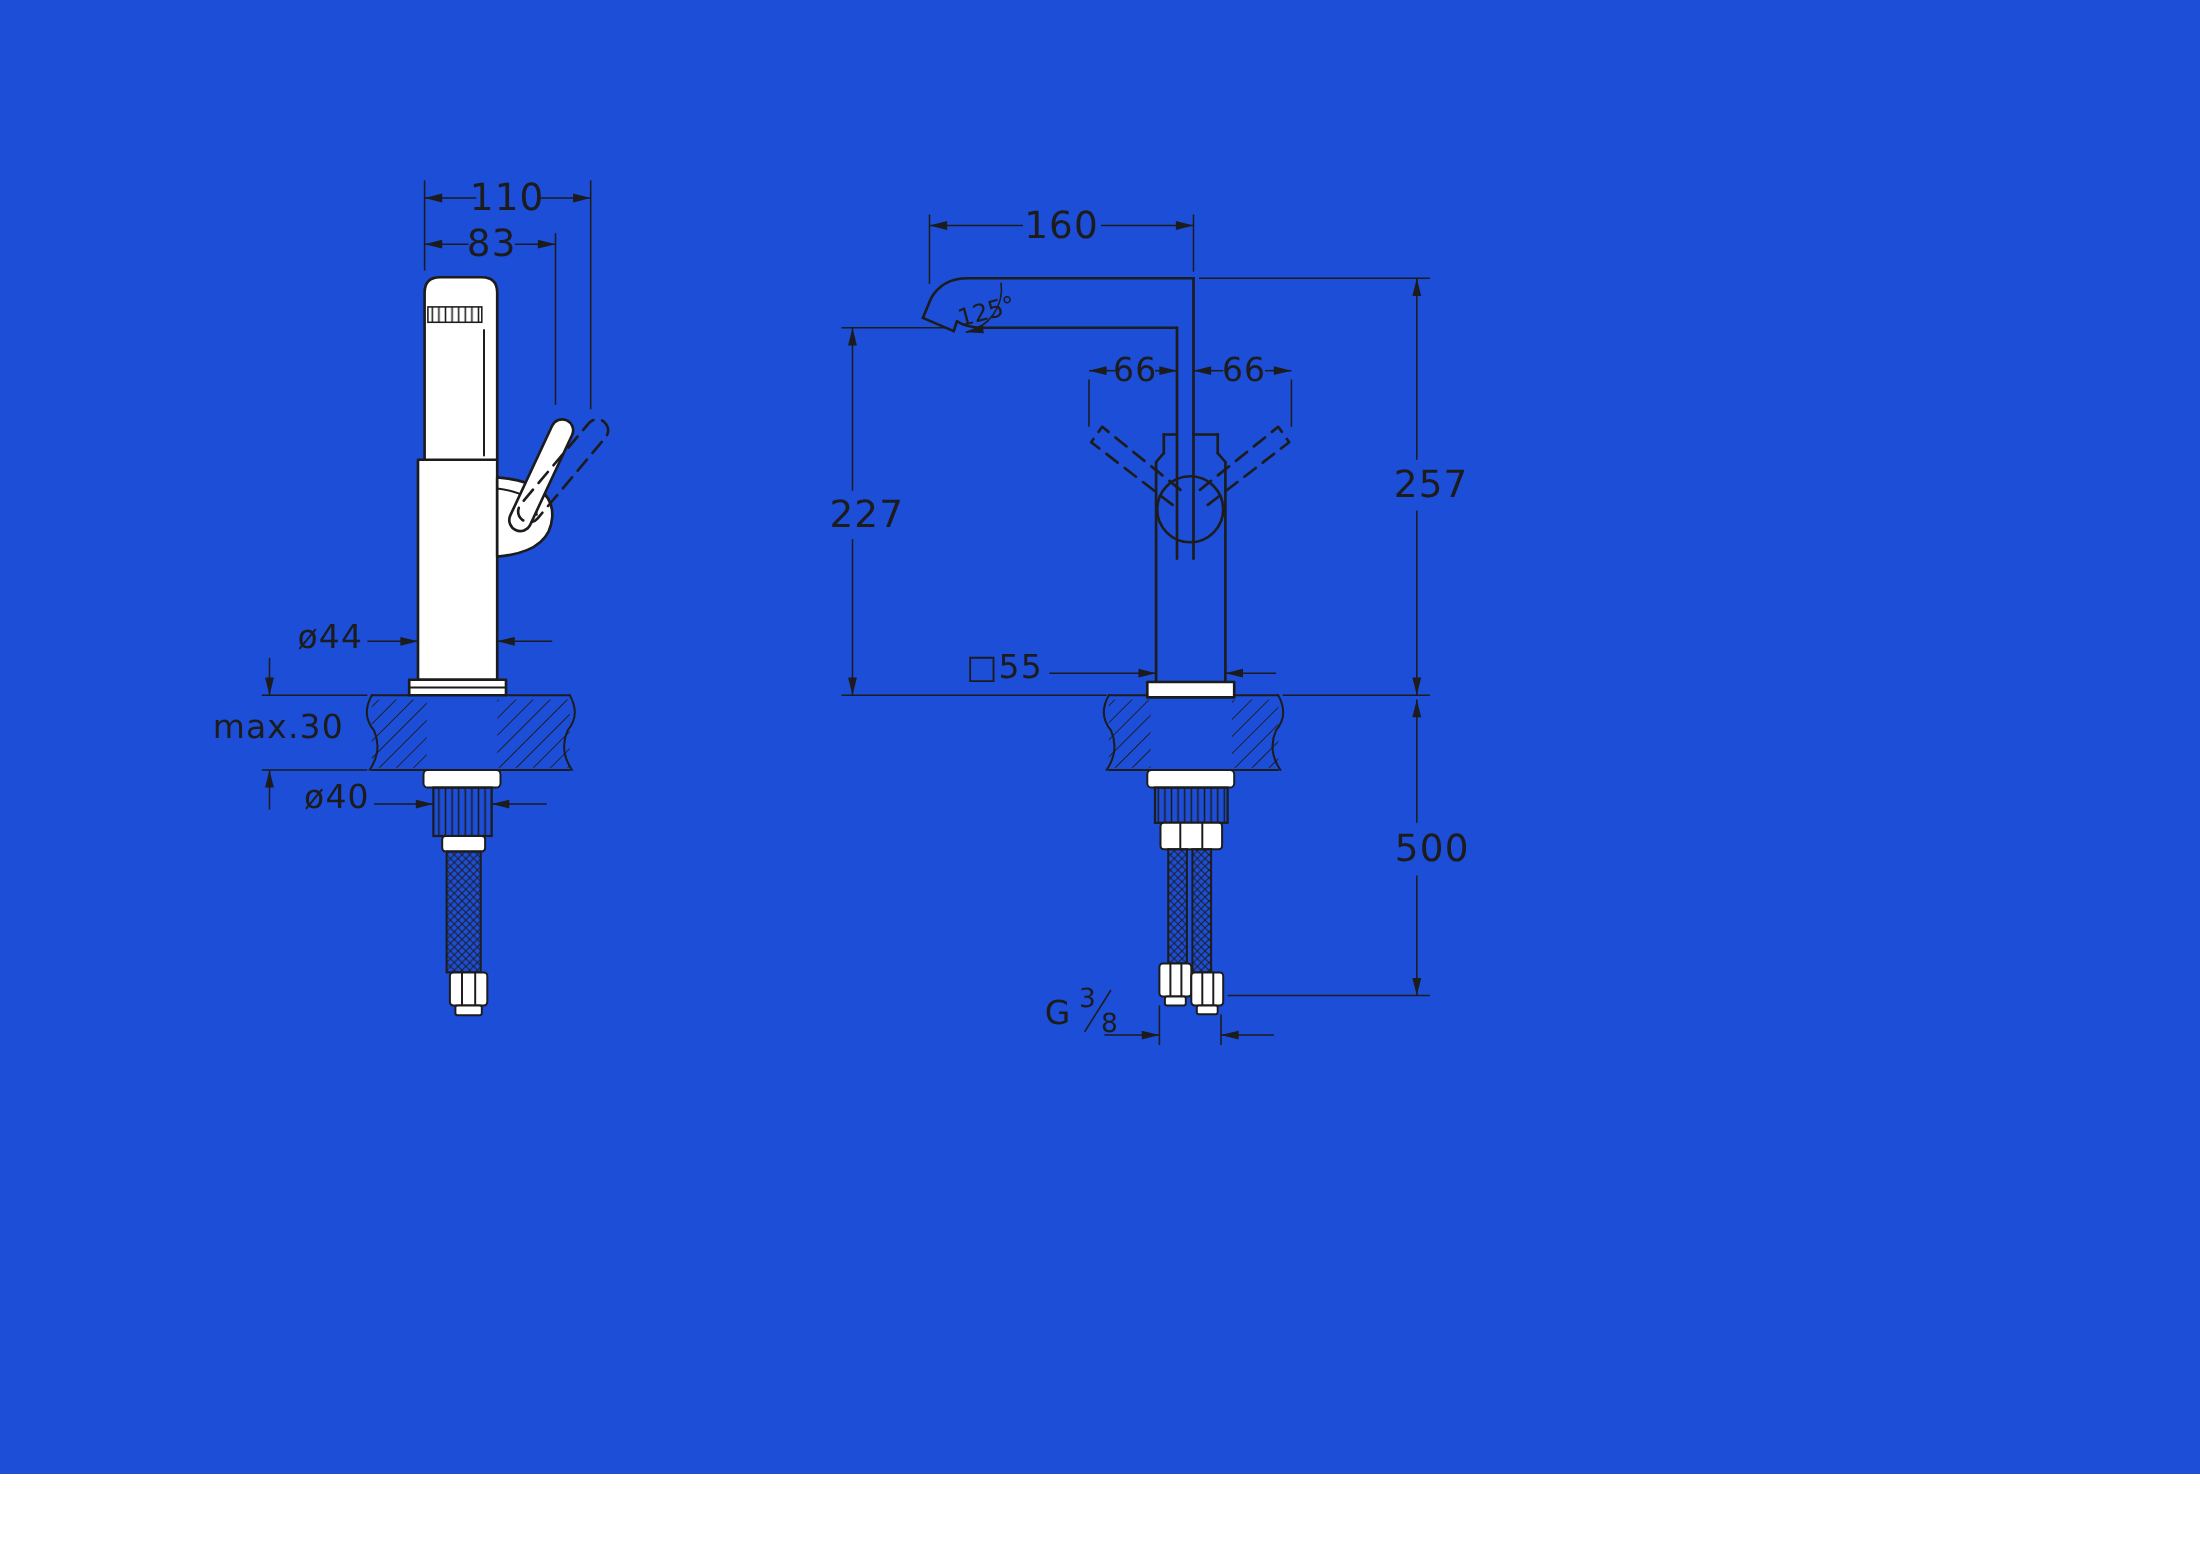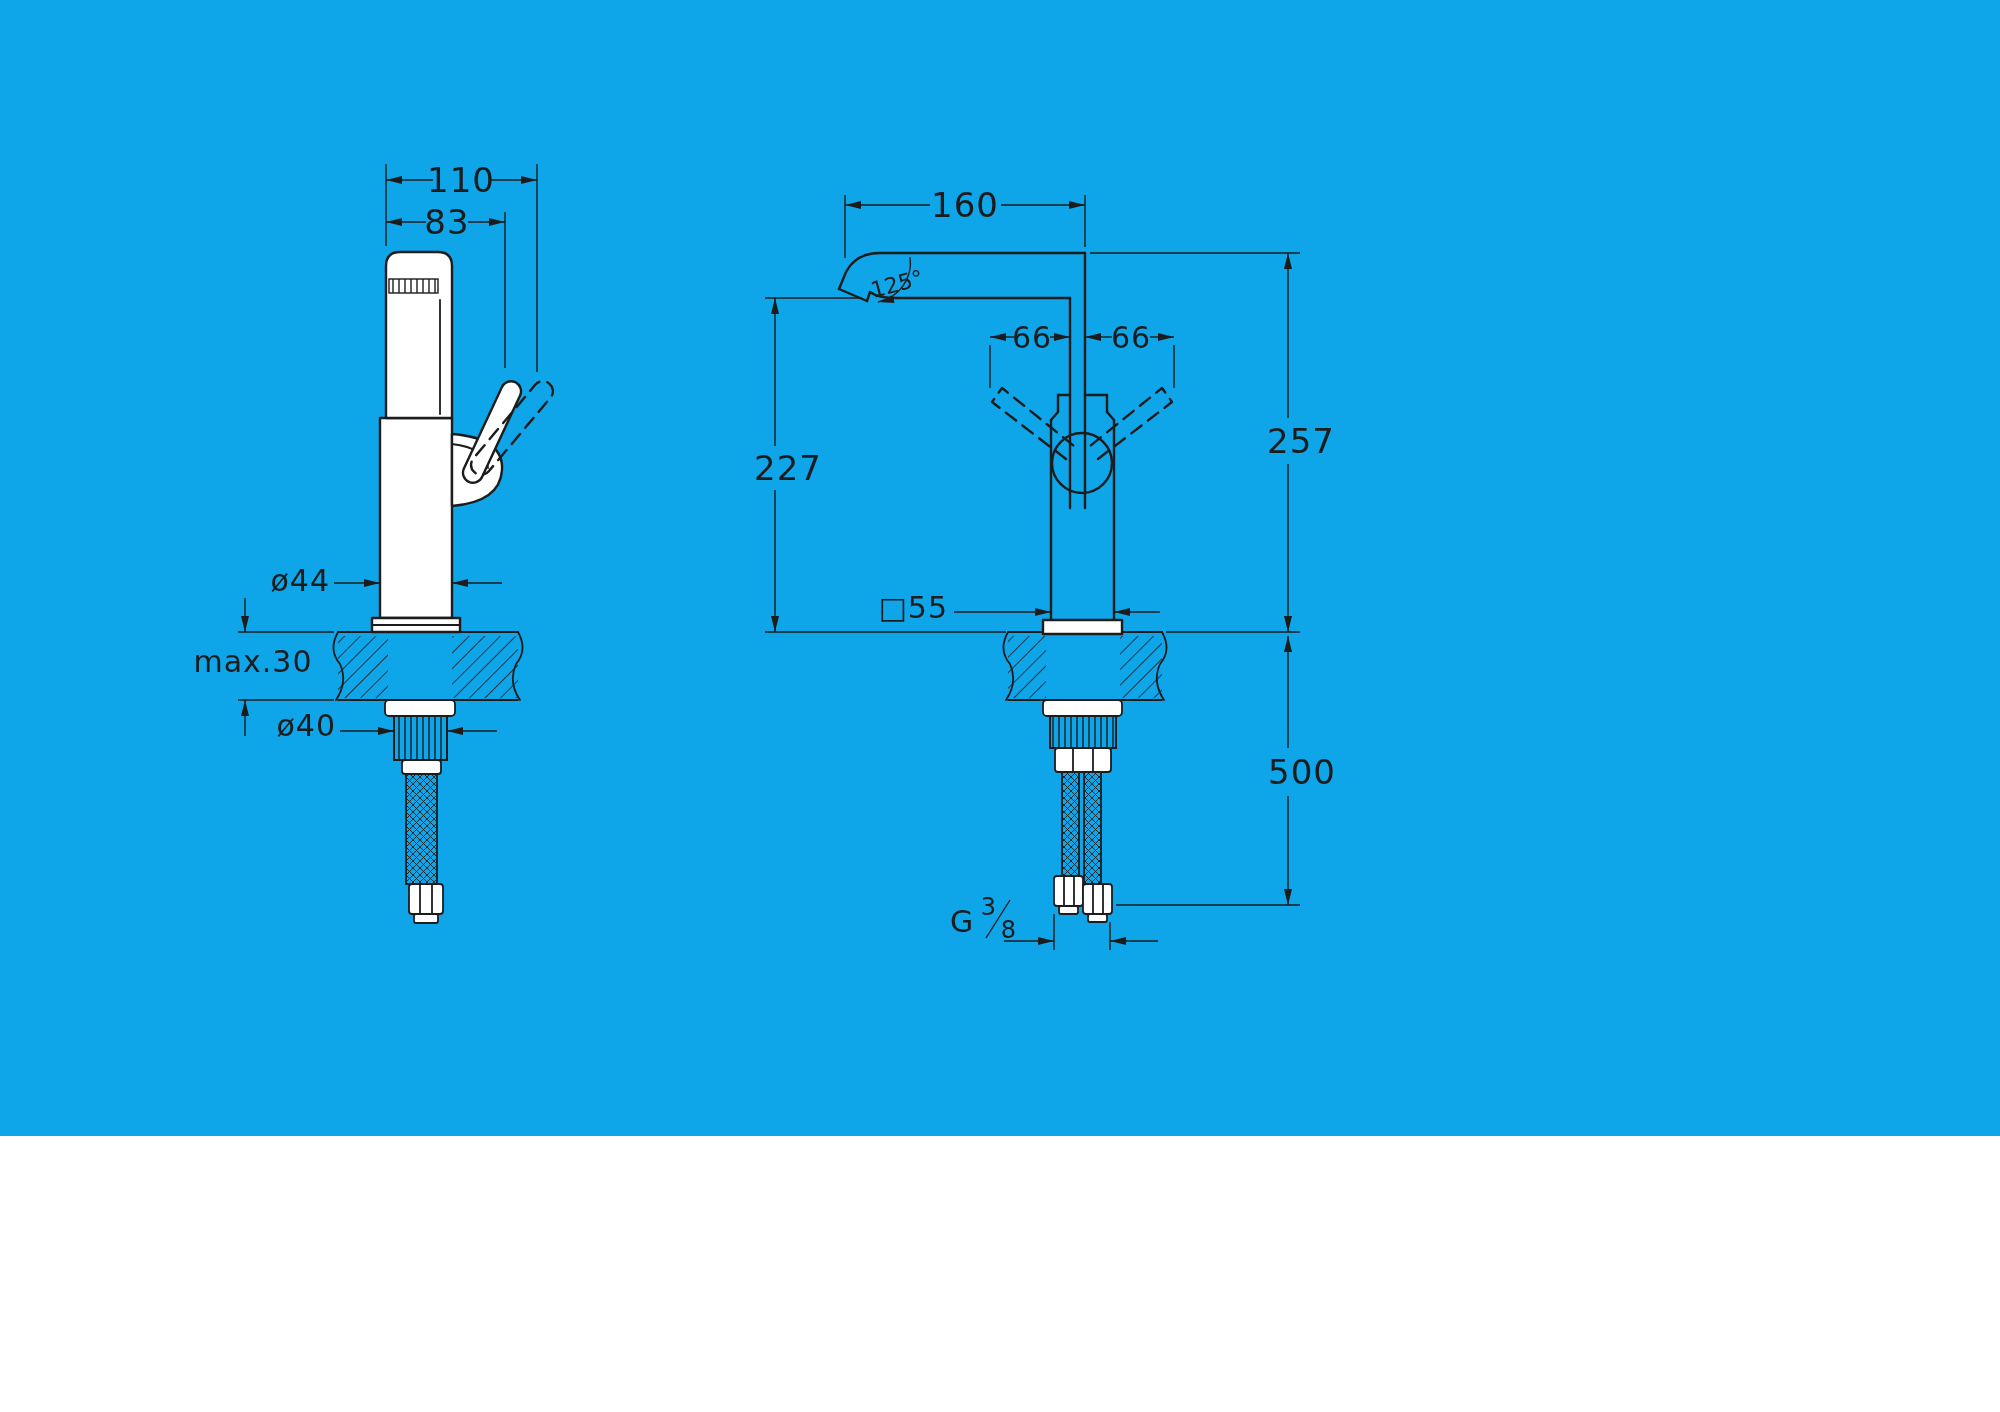--- a/index.html
+++ b/index.html
@@ -1,16 +1,16 @@
 <!DOCTYPE html>
 <html><head>
 <meta charset="utf-8">
 <style>
   html,body{margin:0;padding:0;background:#ffffff;}
-  .stage{position:relative;width:2000px;height:1136px;background:#0ea5e9;overflow:hidden;font-family:"DejaVu Sans",sans-serif;text-decoration:underline;}
+  .stage{position:relative;width:2000px;height:1340px;background:#1d4ed8;overflow:hidden;font-family:"DejaVu Sans",sans-serif;text-decoration:underline;}
   svg{display:block;}
   .obj{stroke:#1c1c1c;stroke-width:2.4;fill:none;stroke-linecap:round;stroke-linejoin:round;}
   .objf{stroke:#1c1c1c;stroke-width:2.4;fill:#ffffff;stroke-linejoin:round;}
   .thin{stroke-width:1.8;}
   .dim{stroke:#1c1c1c;stroke-width:1.4;fill:none;}
   .phantom{stroke-dasharray:13 8;fill:none;}
   .txt{font-family:"DejaVu Sans",sans-serif;font-size:34px;fill:#1c1c1c;text-anchor:middle;dominant-baseline:central;letter-spacing:1px;}
   .txt-sm{font-size:30px;}
   .txt-xs{font-size:22px;letter-spacing:0;}
   .txt-end{text-anchor:end;}

